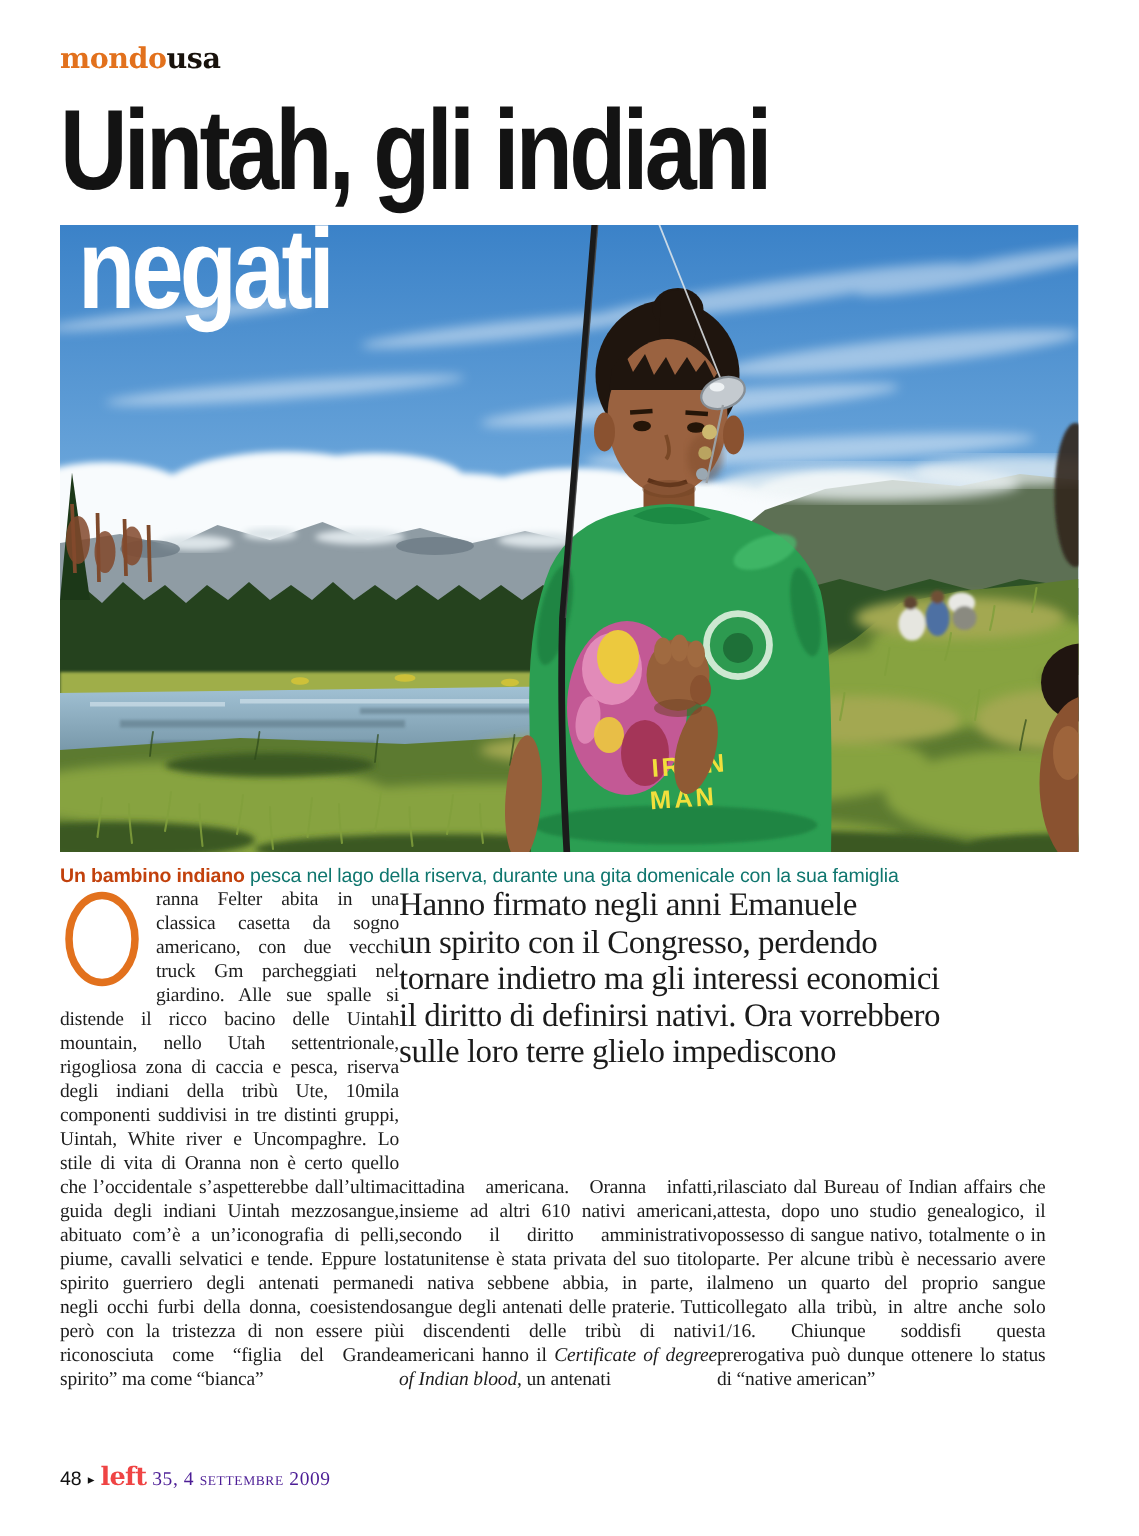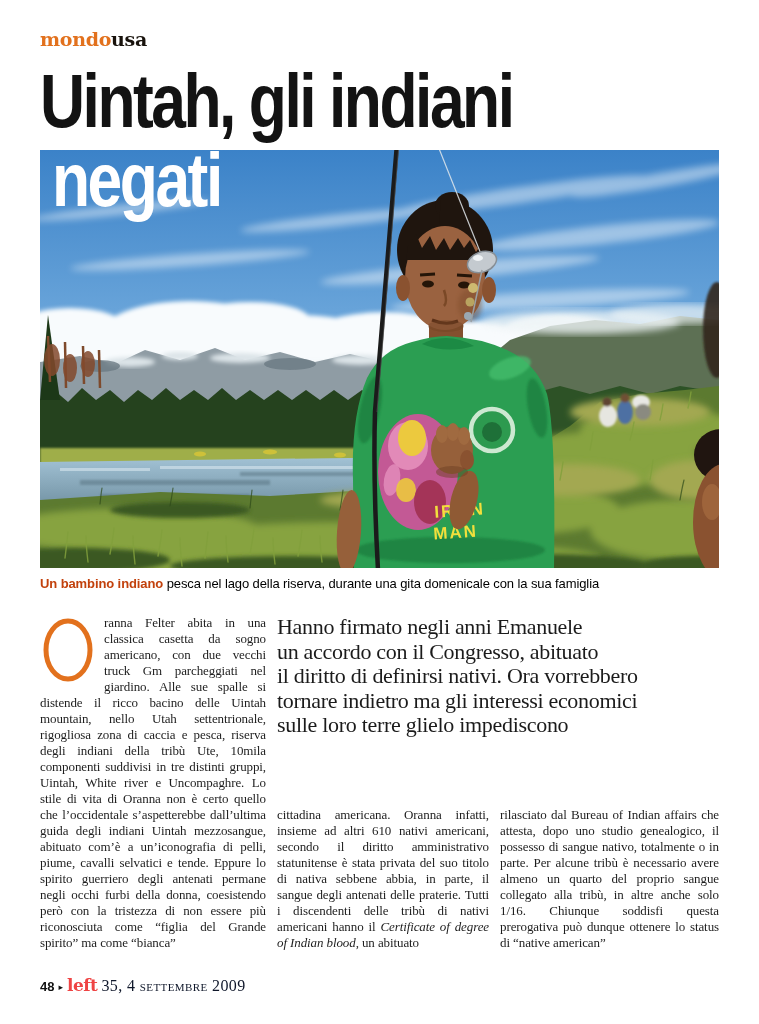--- a/index.html
+++ b/index.html
@@ -24,39 +24,39 @@
   .photo-wrap svg{display:block}
   .negati{
     position:absolute;top:-8px;left:12px;
     font-family:"Liberation Sans",sans-serif;font-weight:bold;
     font-size:76px;line-height:76px;letter-spacing:-3px;color:#ffffff;
     transform:scaleX(.82);transform-origin:0 0;white-space:nowrap;
   }
 
   .caption{margin-top:8px;font-family:"Liberation Sans",sans-serif;font-size:13px;line-height:15px;letter-spacing:-.1px}
   .caption .cap-bold{font-weight:bold;color:#c2410c}
-  .caption .cap-rest{color:#000000}
-
-  .article{margin-top:24px;display:grid;grid-template-columns:226px 212px 219px;column-gap:11px}
+  .caption .cap-rest{color:#0f766e}
+
+  .article{display:grid;grid-template-columns:226px 212px 219px;}
   .body-text{font-size:13px;line-height:16px;text-align:justify;color:#1d1d1d;letter-spacing:-.1px;hyphens:auto}
   .col-left{grid-column:1;grid-row:1/4}
   .dropcap-box{float:left;width:56px;height:64px;margin:3px 8px 0 0}
   .standfirst{grid-column:2/4;grid-row:1;font-size:22px;line-height:24.5px;color:#1b1b1b;letter-spacing:-.3px}
   .byline{grid-column:2/4;grid-row:2;margin-top:5px;font-family:"Liberation Sans",sans-serif;font-weight:bold;
           font-size:17px;line-height:23px;color:#131313;letter-spacing:-.2px}
   .byline .author{color:#e2711d}
   .col-mid{grid-column:2;grid-row:3;margin-top:30px}
   .col-right{grid-column:3;grid-row:3;margin-top:30px}
   .it{font-style:italic}
 
   .footer{position:absolute;top:975px;left:40px;display:flex;align-items:baseline;gap:4px}
-  .footer .num{font-family:"Liberation Sans",sans-serif;font-weight:bold;font-size:13px;color:#111}
+  .footer .num{font-family:"Liberation Sans",sans-serif;font-weight:normal;font-size:13px;color:#111}
   .footer .tri{font-family:"DejaVu Sans",sans-serif;font-size:9px;color:#111;position:relative;top:-1px}
   .footer .mag{font-family:"DejaVu Serif",serif;font-weight:bold;font-size:17px;color:#ef4444;letter-spacing:-.5px}
-  .footer .issue{font-size:16px;color:#0f172a;font-variant:small-caps;letter-spacing:.4px}
+  .footer .issue{font-size:13px;color:#4c1d95;font-variant:small-caps;letter-spacing:.4px}
 </style>
 </head>
 <body>
 
 <div class="page">
 
   <div class="kicker">
     <span class="k1">mondo</span><span class="k2">usa</span>
   </div>
 
@@ -340,29 +340,29 @@
     <div class="body-text col-left">
       <span class="dropcap-box">
         <svg width="56" height="64" viewBox="0 0 56 64">
             <ellipse cx="28" cy="32" rx="22" ry="29" fill="none" stroke="#e2711d" stroke-width="5"></ellipse>
           </svg>
       </span><span>ranna Felter abita in una classica casetta da sogno americano, con due vecchi truck Gm parcheggiati nel giardino. Alle sue spalle si distende il ricco bacino delle Uintah mountain, nello Utah settentrionale, rigogliosa zona di caccia e pesca, riserva degli indiani della tribù Ute, 10mila componenti suddivisi in tre distinti gruppi, Uintah, White river e Uncompaghre. Lo stile di vita di Oranna non è certo quello che l’occidentale s’aspetterebbe dall’ultima guida degli indiani Uintah mezzosangue, abituato com’è a un’iconografia di pelli, piume, cavalli selvatici e tende. Eppure lo spirito guerriero degli antenati permane negli occhi furbi della donna, coesistendo però con la tristezza di non essere più riconosciuta come “figlia del Grande spirito” ma come “bianca”</span>
     </div>
 
     <div class="standfirst">
       <div>Hanno firmato negli anni Emanuele</div>
-      <div>un accordo con il Congresso, abituato</div>
+      <div>un spirito con il Congresso, perdendo</div>
+      <div>tornare indietro ma gli interessi economici</div>
       <div>il diritto di definirsi nativi. Ora vorrebbero</div>
-      <div>tornare indietro ma gli interessi economici</div>
       <div>sulle loro terre glielo impediscono</div>
     </div>
 
 
     <div class="body-text col-mid">
-      <span>cittadina americana. Oranna infatti, insieme ad altri 610 nativi americani, secondo il diritto amministrativo statunitense è stata privata del suo titolo di nativa sebbene abbia, in parte, il sangue degli antenati delle praterie. Tutti i discendenti delle tribù di nativi americani hanno il </span><span class="it">Certificate of degree of Indian blood</span><span>, un abituato</span>
+      <span>cittadina americana. Oranna infatti, insieme ad altri 610 nativi americani, secondo il diritto amministrativo statunitense è stata privata del suo titolo di nativa sebbene abbia, in parte, il sangue degli antenati delle praterie. Tutti i discendenti delle tribù di nativi americani hanno il </span><span class="it">Certificate of degree of Indian blood</span><span>, un antenati</span>
     </div>
 
     <div class="body-text col-right">
       <span>rilasciato dal Bureau of Indian affairs che attesta, dopo uno studio genealogico, il possesso di sangue nativo, totalmente o in parte. Per alcune tribù è necessario avere almeno un quarto del proprio sangue collegato alla tribù, in altre anche solo 1/16. Chiunque soddisfi questa prerogativa può dunque ottenere lo status di “native american”</span>
     </div>
 
   </div>
 </div>
 
 <div class="footer">

